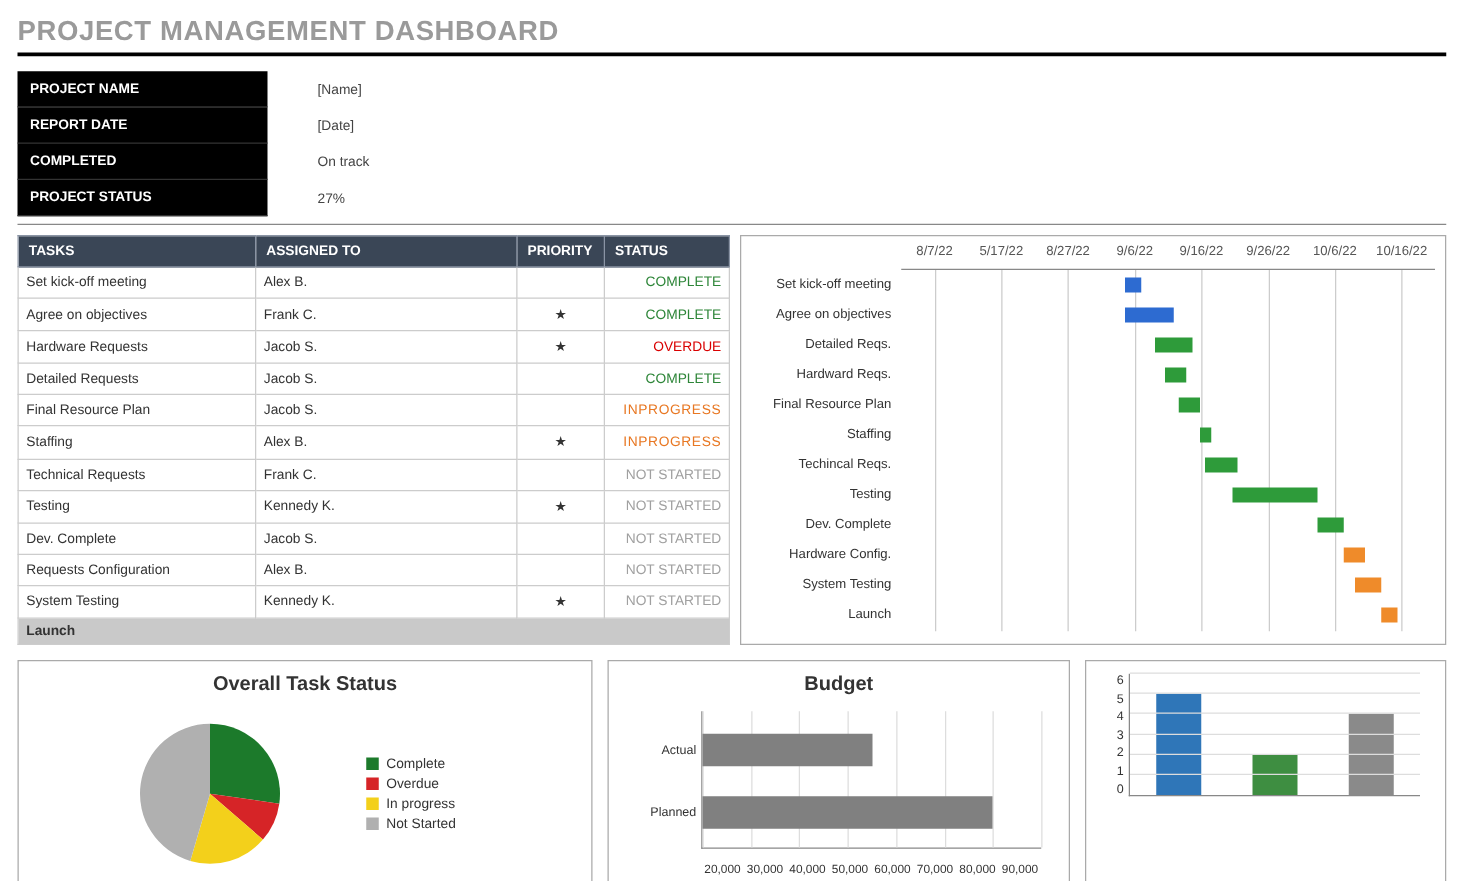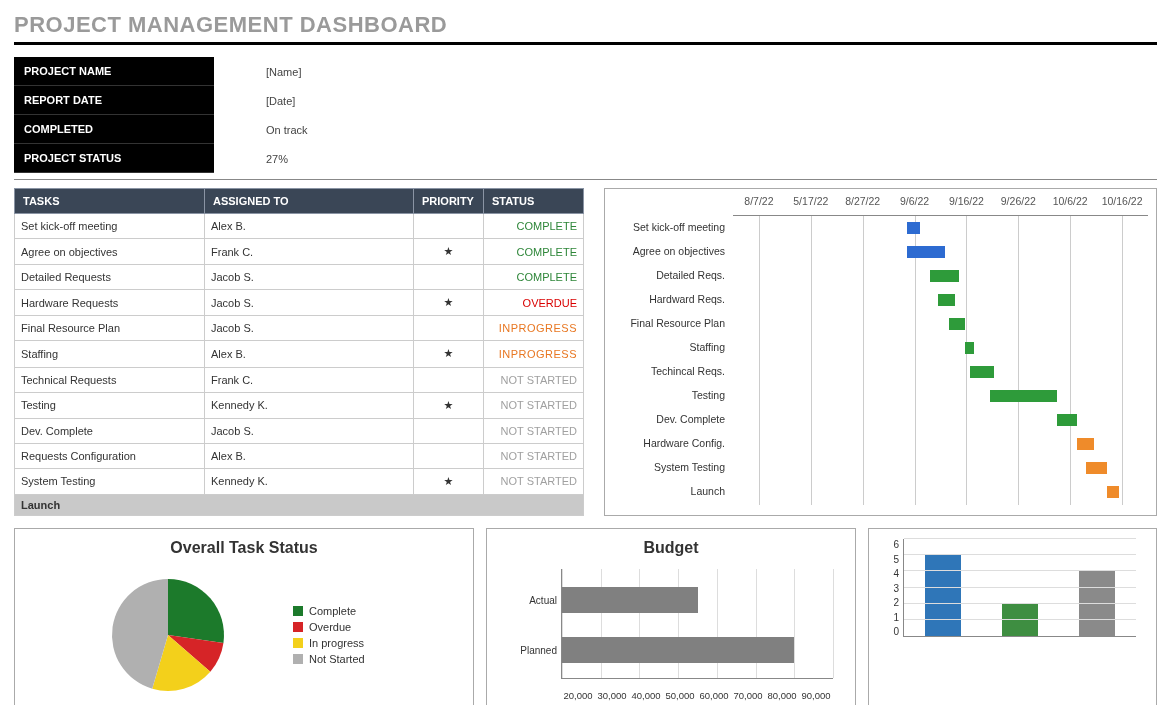--- a/index.html
+++ b/index.html
@@ -1,27 +1,27 @@
 <!DOCTYPE html>
 <html><head>
 <meta charset="utf-8">
 <style>
   * { box-sizing: border-box; margin: 0; padding: 0; }
   body { font-family: "Century Gothic", Futura, Arial, sans-serif; background: #fff; font-size: 12px; color: #333; }
   .page { padding: 12px 14px; }
   .title { font-size: 22px; font-weight: bold; color: #9a9a9a; letter-spacing: .5px; margin-bottom: 4px; }
   .hr { border-top: 3px solid #000; margin-bottom: 12px; }
   .hr.thin { border-top: 1px solid #888; margin: 4px 0 8px; }
-  .top-grid { display: flex; gap: 12px; margin-bottom: 6px; }
+  .top-grid { display: flex; gap: 0; margin-bottom: 6px; }
   .labels { width: 200px; }
   .labels .blk { background: #000; color: #fff; font-weight: bold; font-size: 11px; padding: 8px 10px; border-bottom: 1px solid #333; }
   .values { width: 200px; display:flex; flex-direction:column; justify-content:space-around; padding-left:40px; }
   .values .val { font-size: 11px; color: #444; }
 
-  .mid { display: flex; gap: 20px; margin-top: 6px; }
+  .mid { display: flex; gap: 8px; margin-top: 6px; }
   .task-table { width: 570px; border: 1px solid #aaa; border-collapse: collapse; }
   .task-table th { background: #3a4656; color: #fff; text-align: left; font-size: 11px; font-weight: bold; padding: 6px 8px; border: 1px solid #8a94a4; }
   .task-table td { font-size: 11px; padding: 4px 6px; border: 1px solid #ccc; }
   .task-table td.priority { text-align:center; }
   .task-table td.status { text-align:right; font-weight: normal; }
   .status-complete { color: #2e8639; }
   .status-overdue { color: #d90000; }
   .status-inprogress { color: #e87722; letter-spacing:.5px; }
   .status-notstarted { color: #a0a0a0; }
   .launch-row td { background: #c9c9c9; font-weight: bold; }
@@ -110,30 +110,30 @@
             <td class="priority"></td>
             <td class="status status-complete">COMPLETE</td>
           </tr>
           <tr>
             <td>Agree on objectives</td>
             <td>Frank C.</td>
             <td class="priority">★</td>
             <td class="status status-complete">COMPLETE</td>
           </tr>
           <tr>
+            <td>Hardware Requests</td>
+            <td>Jacob S.</td>
+            <td class="priority">★</td>
+            <td class="status status-overdue">OVERDUE</td>
+          </tr>
+          <tr>
             <td>Detailed Requests</td>
             <td>Jacob S.</td>
             <td class="priority"></td>
             <td class="status status-complete">COMPLETE</td>
-          </tr>
-          <tr>
-            <td>Hardware Requests</td>
-            <td>Jacob S.</td>
-            <td class="priority">★</td>
-            <td class="status status-overdue">OVERDUE</td>
           </tr>
           <tr>
             <td>Final Resource Plan</td>
             <td>Jacob S.</td>
             <td class="priority"></td>
             <td class="status status-inprogress">INPROGRESS</td>
           </tr>
           <tr>
             <td>Staffing</td>
             <td>Alex B.</td>

